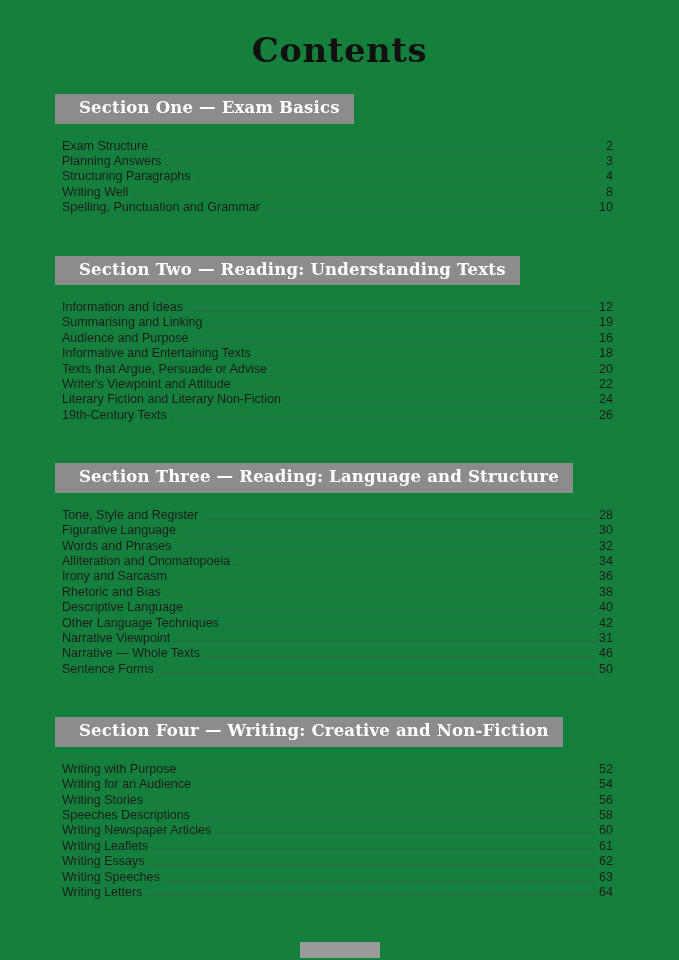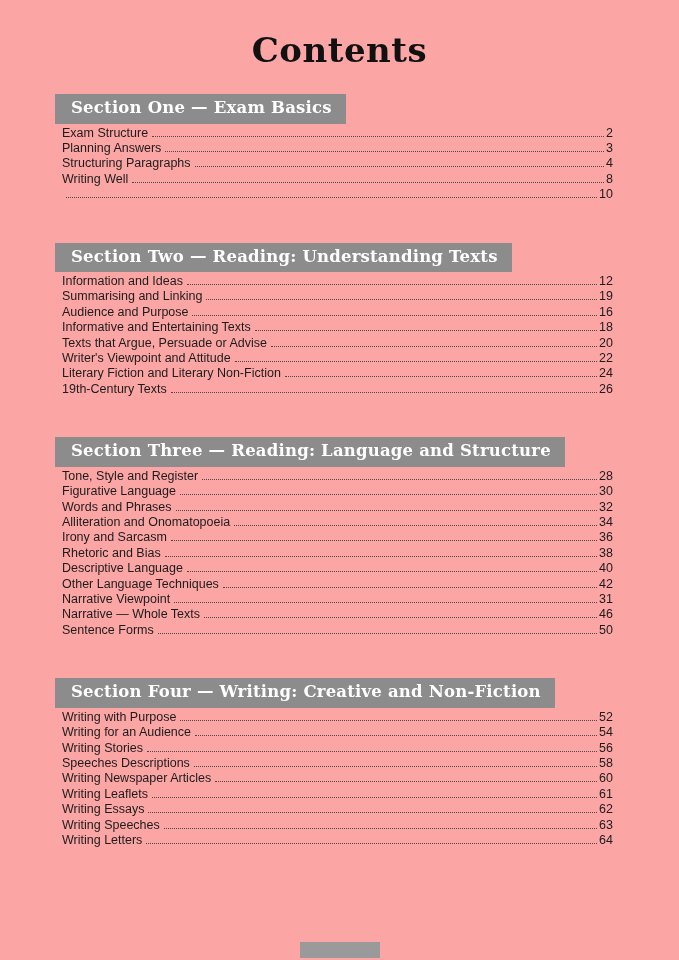--- a/index.html
+++ b/index.html
@@ -1,21 +1,21 @@
 <!DOCTYPE html>
 <html><head>
 <meta charset="utf-8">
 <style>
   html, body { margin: 0; padding: 0; background: #ffffff; }
   .page {
     position: relative;
     width: 679px;
     height: 960px;
     margin: 0 auto;
-    background: #fca5a5;
+    background: #15803d;
     overflow: hidden;
     font-family: "Liberation Sans", sans-serif;
   }
   .page-title {
     margin: 0;
     padding-top: 30px;
     text-align: center;
     font-family: "DejaVu Serif", serif;
     font-weight: 700;
     font-size: 34px;
@@ -28,25 +28,25 @@
   }
   .toc-section { margin-bottom: 40px; }
   .section-bar {
     display: inline-block;
     background: #8c8c8c;
     color: #ffffff;
     font-family: "DejaVu Serif", serif;
     font-weight: 700;
     font-size: 16.5px;
     line-height: 1;
-    padding: 6px 14px 7px 16px;
+    padding: 6px 14px 7px 24px;
     margin-left: -7px;
     letter-spacing: 0.2px;
   }
-  .entries { margin-top: 2px; }
+  .entries { margin-top: 15px; }
   .entry {
     display: flex;
     align-items: baseline;
     font-size: 12.5px;
     line-height: 15.4px;
     color: #1c1c1c;
   }
   .entry-label { white-space: nowrap; }
   .leader {
     flex: 1;
@@ -86,20 +86,21 @@
             <span class="entry-label">Structuring Paragraphs</span>
             <span class="leader"></span>
             <span class="entry-page">4</span>
           </div>
           <div class="entry">
             <span class="entry-label">Writing Well</span>
             <span class="leader"></span>
             <span class="entry-page">8</span>
           </div>
           <div class="entry">
+            <span class="entry-label">Spelling, Punctuation and Grammar</span>
             <span class="leader"></span>
             <span class="entry-page">10</span>
           </div>
         </div></section>
       <section class="toc-section"><div class="section-bar"><span class="section-bar-label">Section Two — Reading: Understanding Texts</span></div><div class="entries">
           <div class="entry">
             <span class="entry-label">Information and Ideas</span>
             <span class="leader"></span>
             <span class="entry-page">12</span>
           </div>

